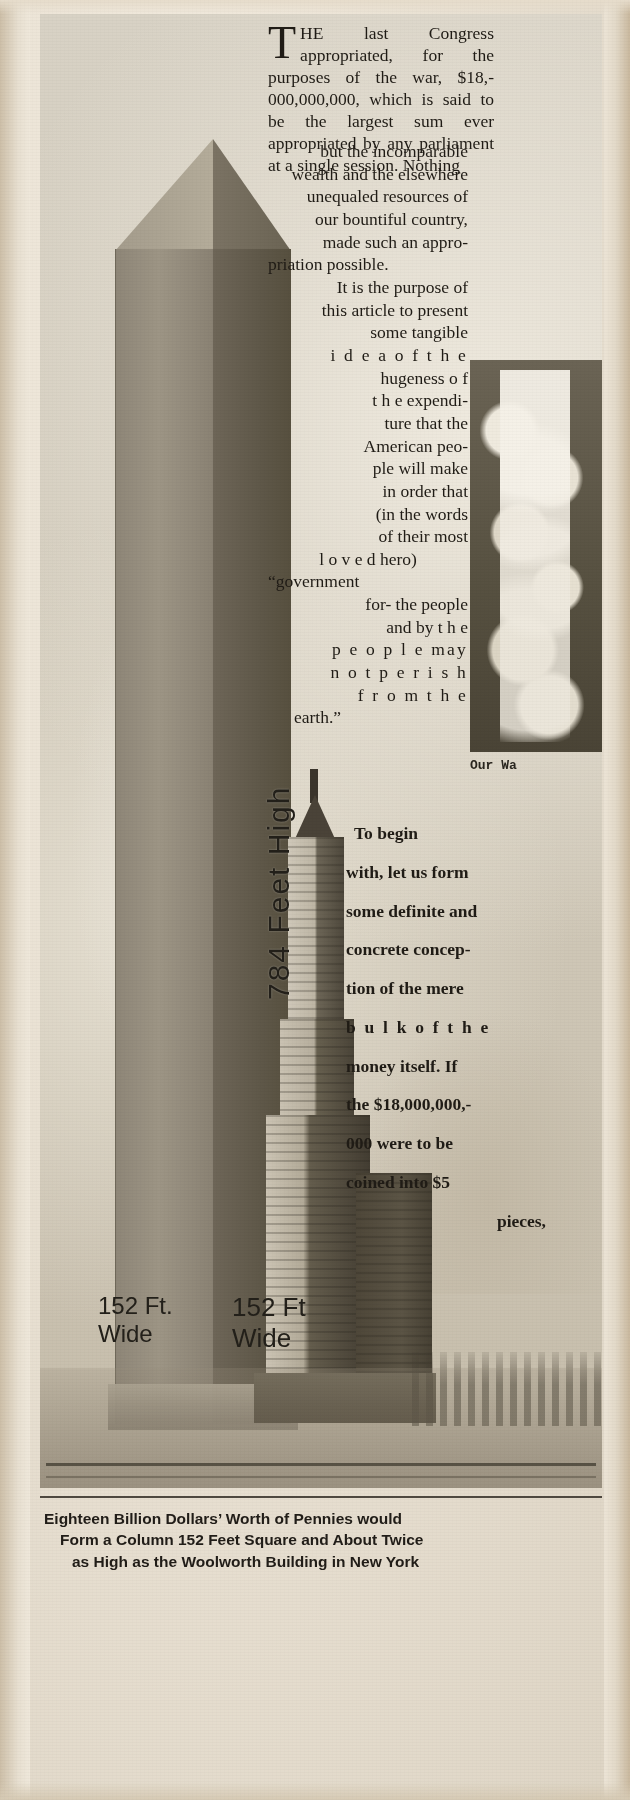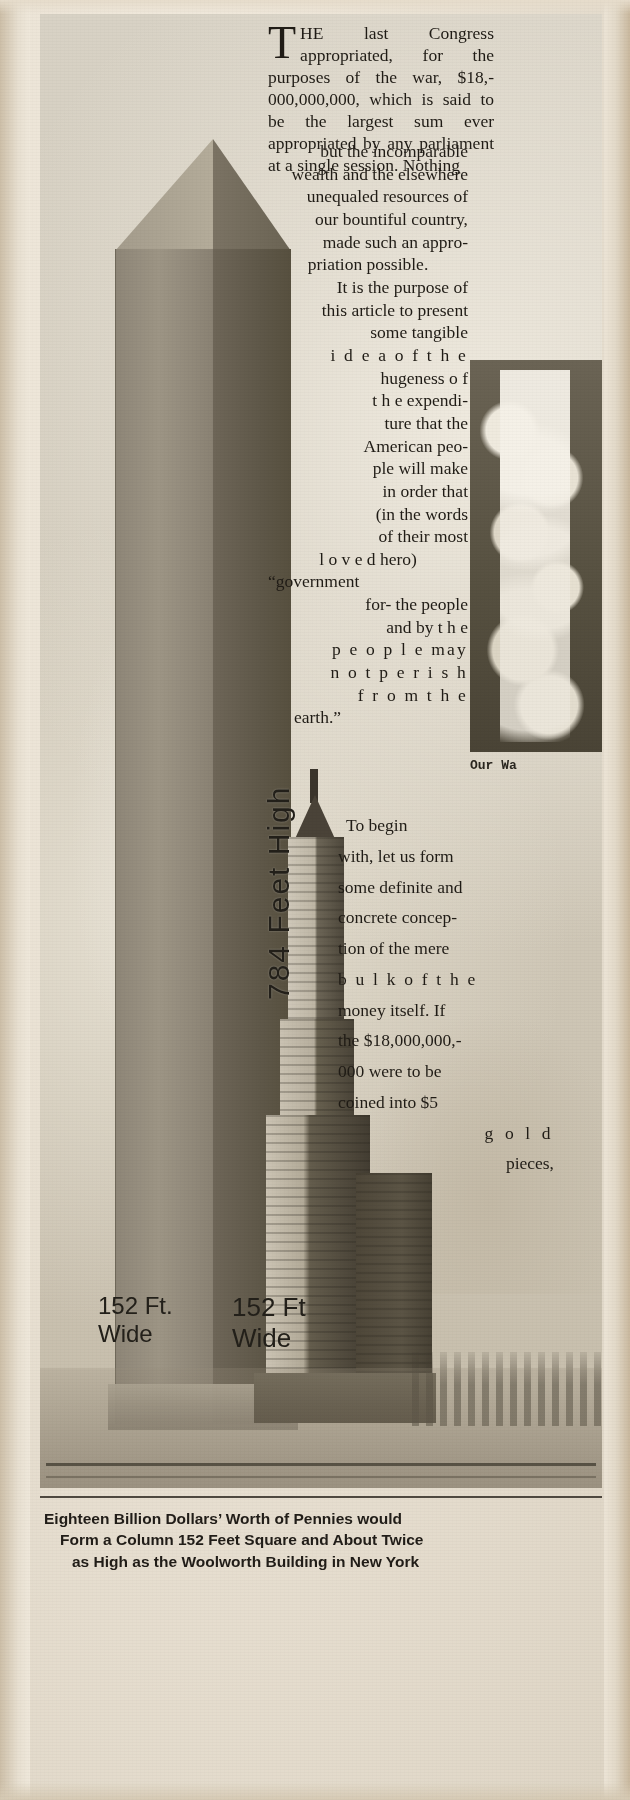--- a/index.html
+++ b/index.html
@@ -310,21 +310,21 @@
   .col-lower {
     position: absolute;
     left: 330px;
     top: 806px;
     width: 232px;
     color: #201c16;
     font-size: 17.5px;
     line-height: 1.30;
     text-align: justify;
   }
-  .col-lower p { margin: 8px; }
+  .col-lower p { margin: 16px; font-weight: bold; }
   .ralign { text-align: right; }
 
   
   .rule {
     position: absolute;
     left: 40px;
     top: 1496px;
     width: 562px;
     height: 2px;
     background: #4f4940;
@@ -423,21 +423,21 @@
       <span>parliament at a single session. Nothing</span>
     </p>
   </div>
 
   <div class="col-narrow">
     <p style="text-align:right">but the incomparable</p>
     <p style="text-align:right">wealth and the elsewhere</p>
     <p style="text-align:right">unequaled resources of</p>
     <p style="text-align:right">our bountiful country,</p>
     <p style="text-align:right">made such an appro-</p>
-    <p style="text-align:center">priation possible.</p>
+    <p style="text-align:left">priation possible.</p>
     <p style="text-align:right;text-indent:14px">It is the purpose of</p>
     <p style="text-align:right">this article to present</p>
     <p style="text-align:right">some tangible</p>
     <p class="sp" style="text-align:right">i d e a  o f  t h e</p>
     <p style="text-align:right">hugeness    o f</p>
     <p style="text-align:right">t h e   expendi-</p>
     <p style="text-align:right">ture that the</p>
     <p style="text-align:right">American peo-</p>
     <p style="text-align:right">ple will make</p>
     <p style="text-align:right">in order that</p>
@@ -457,21 +457,20 @@
     <p style="text-indent:8px">To begin</p>
     <p>with, let us form</p>
     <p>some definite and</p>
     <p>concrete concep-</p>
     <p>tion of the mere</p>
     <p class="sp">b u l k  o f  t h e</p>
     <p>money itself.  If</p>
     <p>the $18,000,000,-</p>
     <p>000 were to be</p>
     <p>coined into $5</p>
-    <p class="sp2 ralign">g o l d</p>
     <p class="ralign">pieces,</p>
   </div>
 
   <div class="rule"></div>
   <div class="caption">
     <div>Eighteen Billion Dollars’ Worth of Pennies would</div>
     <div class="l2">Form a Column 152 Feet Square and About Twice</div>
     <div class="l3">as High as the Woolworth Building in New York</div>
   </div>
 

